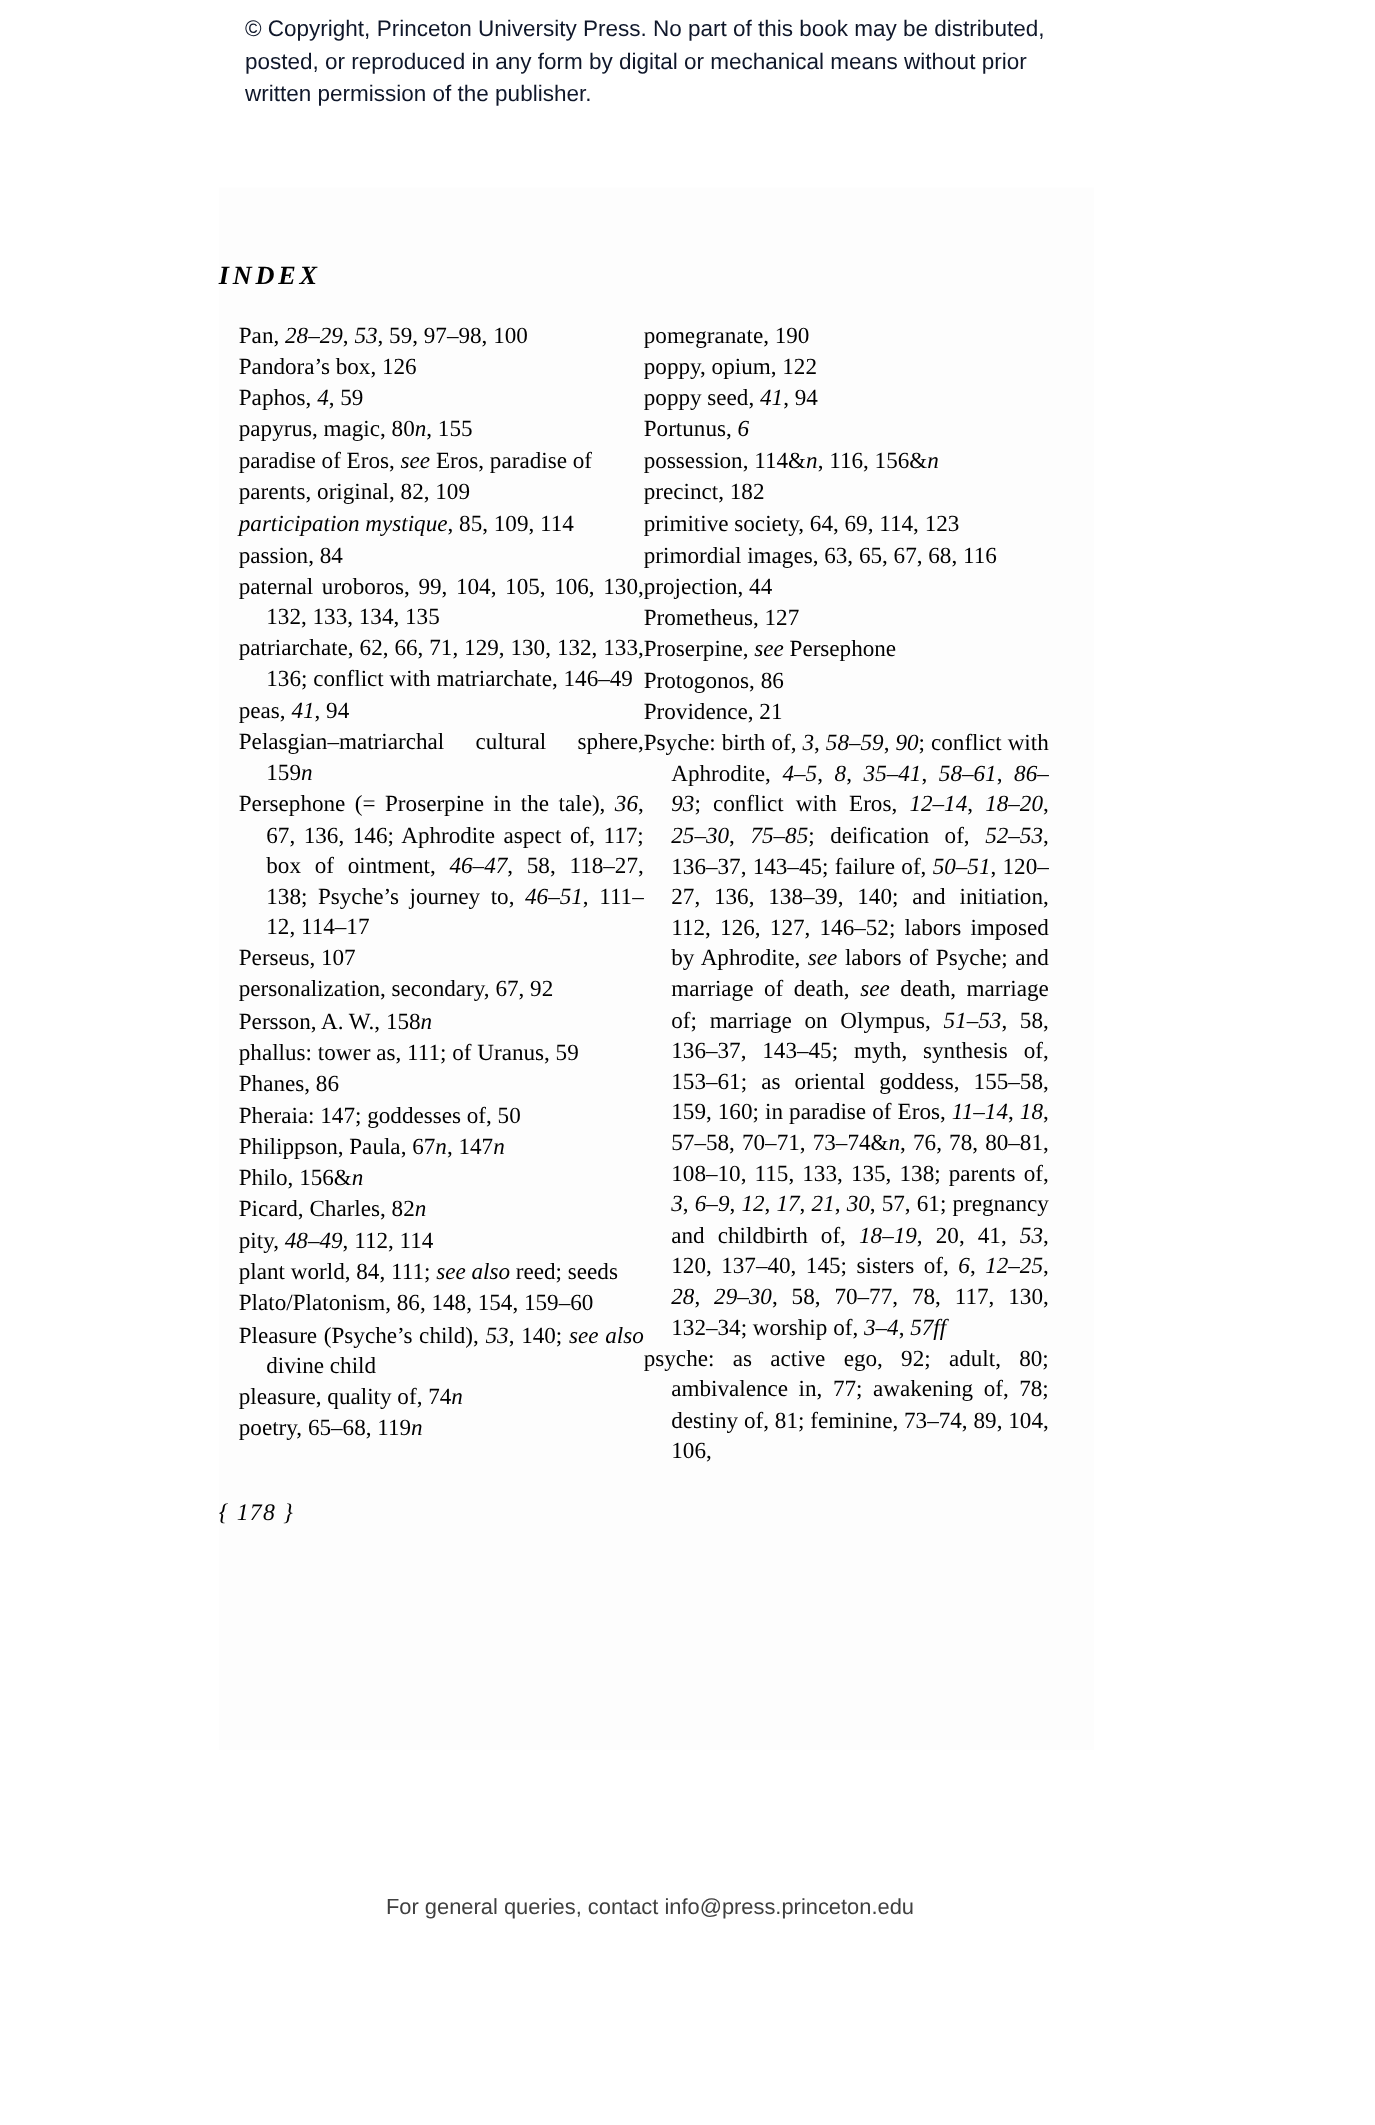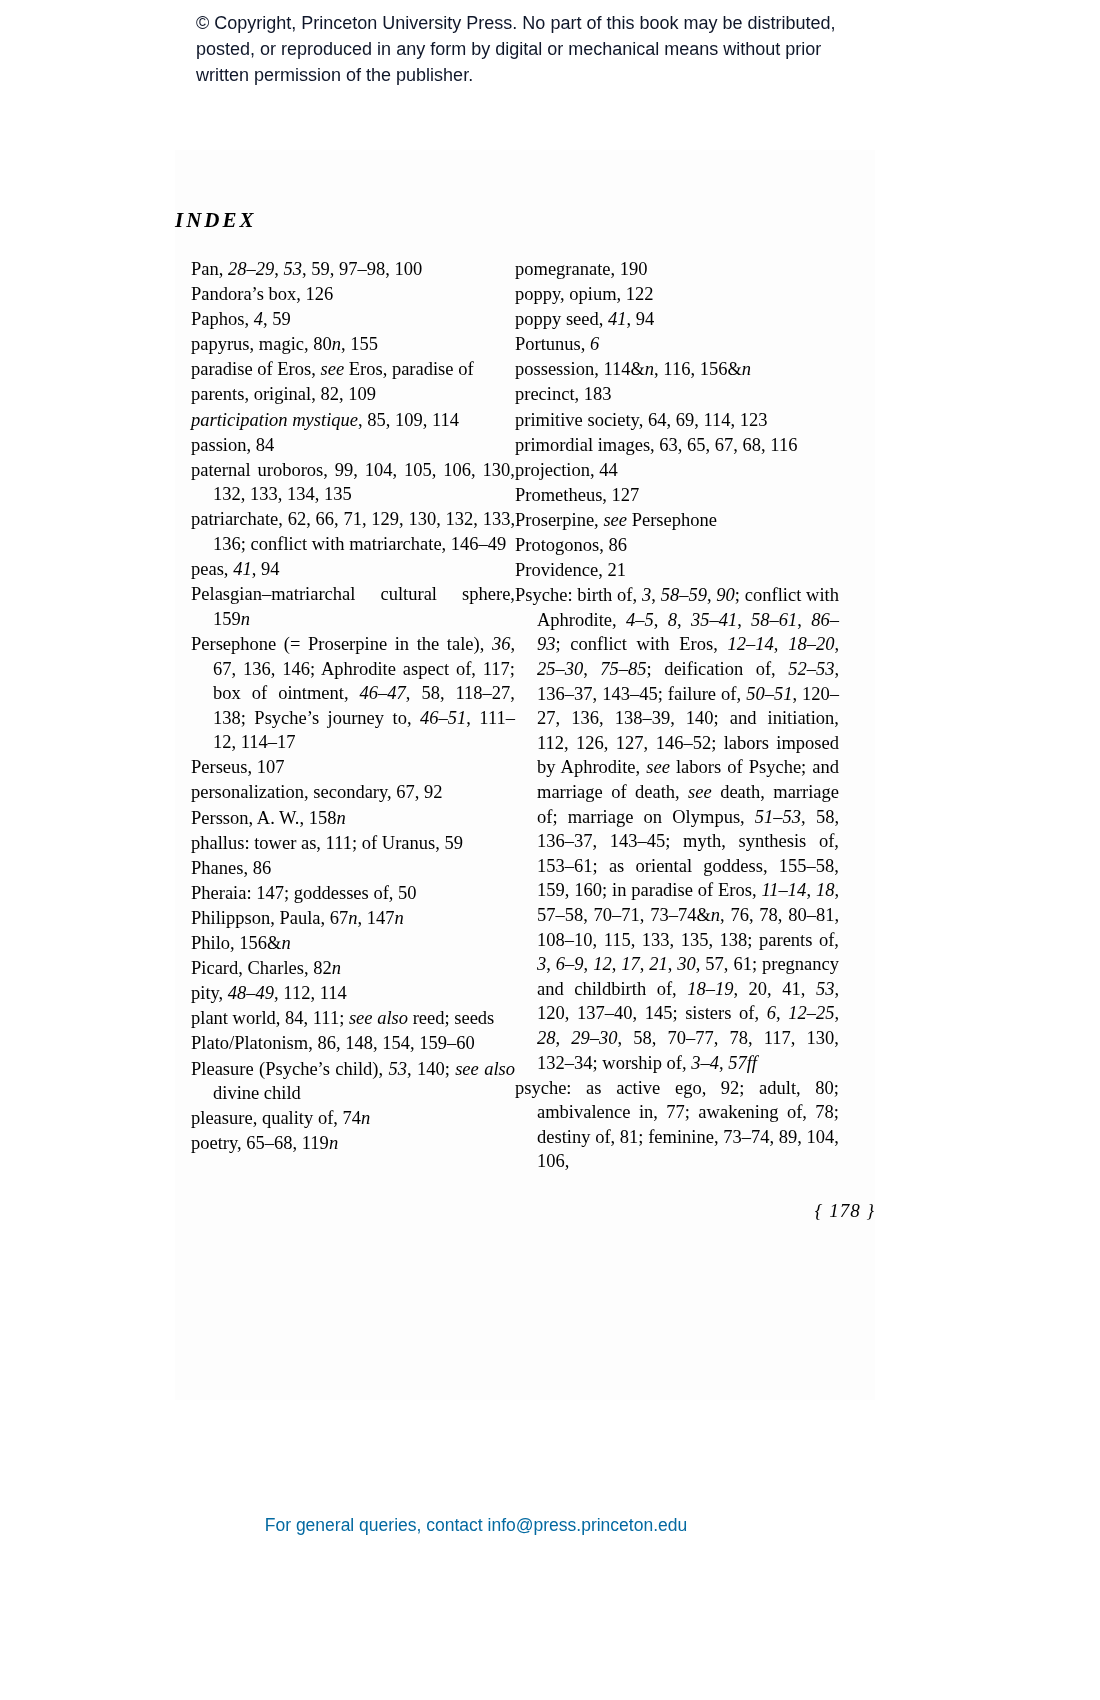--- a/index.html
+++ b/index.html
@@ -26,21 +26,22 @@
     color: #0f172a;
   }
   .footer {
     position: absolute;
     left: 0;
     top: 1515px;
     width: 952px;
     text-align: center;
     font-family: "Liberation Sans", sans-serif;
     font-size: 17.5px;
-    color: #0369a1;
+    color: #404040;
+    padding-left: 44px;
   }
   .page {
     position: absolute;
     left: 175px;
     top: 150px;
     width: 700px;
     height: 1250px;
     background: #fdfdfd;
   }
   .page-head {
@@ -68,21 +69,21 @@
     text-indent: 0;
     padding-left: 22px;
     text-indent: -22px;
     font-family: "Liberation Serif", serif;
   }
   .entry.just {
     text-align: justify;
   }
   .entry i { font-style: italic; }
   .pagenum {
-    text-align: right;
+    text-align: left;
     font-style: italic;
     font-size: 19px;
     margin-top: 26px;
     letter-spacing: 1px;
   }
 </style>
 </head>
 <body>
 
 <div class="copyright">© Copyright, Princeton University Press. No part of this book may be distributed, posted, or reproduced in any form by digital or mechanical means without prior written permission of the publisher.</div>
@@ -119,21 +120,21 @@
         <p class="entry just">Pleasure (Psyche’s child), <i>53</i>, 140; <i>see also</i> divine child</p>
         <p class="entry just">pleasure, quality of, 74<i>n</i></p>
         <p class="entry just">poetry, 65–68, 119<i>n</i></p>
       </div>
     <div class="col" id="col1">
         <p class="entry just">pomegranate, 190</p>
         <p class="entry just">poppy, opium, 122</p>
         <p class="entry just">poppy seed, <i>41</i>, 94</p>
         <p class="entry just">Portunus, <i>6</i></p>
         <p class="entry just">possession, 114&amp;<i>n</i>, 116, 156&amp;<i>n</i></p>
-        <p class="entry just">precinct, 183</p>
+        <p class="entry just">precinct, 182</p>
         <p class="entry just">primitive society, 64, 69, 114, 123</p>
         <p class="entry just">primordial images, 63, 65, 67, 68, 116</p>
         <p class="entry just">projection, 44</p>
         <p class="entry just">Prometheus, 127</p>
         <p class="entry just">Proserpine, <i>see</i> Persephone</p>
         <p class="entry just">Protogonos, 86</p>
         <p class="entry just">Providence, 21</p>
         <p class="entry just">Psyche: birth of, <i>3</i>, <i>58–59</i>, <i>90</i>; conflict with Aphrodite, <i>4–5</i>, <i>8</i>, <i>35–41</i>, <i>58–61</i>, <i>86–93</i>; conflict with Eros, <i>12–14</i>, <i>18–20</i>, <i>25–30</i>, <i>75–85</i>; deification of, <i>52–53</i>, 136–37, 143–45; failure of, <i>50–51</i>, 120–27, 136, 138–39, 140; and initiation, 112, 126, 127, 146–52; labors imposed by Aphrodite, <i>see</i> labors of Psyche; and marriage of death, <i>see</i> death, marriage of; marriage on Olympus, <i>51–53</i>, 58, 136–37, 143–45; myth, synthesis of, 153–61; as oriental goddess, 155–58, 159, 160; in paradise of Eros, <i>11–14</i>, <i>18</i>, 57–58, 70–71, 73–74&amp;<i>n</i>, 76, 78, 80–81, 108–10, 115, 133, 135, 138; parents of, <i>3</i>, <i>6–9</i>, <i>12</i>, <i>17</i>, <i>21</i>, <i>30</i>, 57, 61; pregnancy and childbirth of, <i>18–19</i>, 20, 41, <i>53</i>, 120, 137–40, 145; sisters of, <i>6</i>, <i>12–25</i>, <i>28</i>, <i>29–30</i>, 58, 70–77, 78, 117, 130, 132–34; worship of, <i>3–4</i>, <i>57ff</i></p>
         <p class="entry just">psyche: as active ego, 92; adult, 80; ambivalence in, 77; awakening of, 78; destiny of, 81; feminine, 73–74, 89, 104, 106,</p>
       </div>

